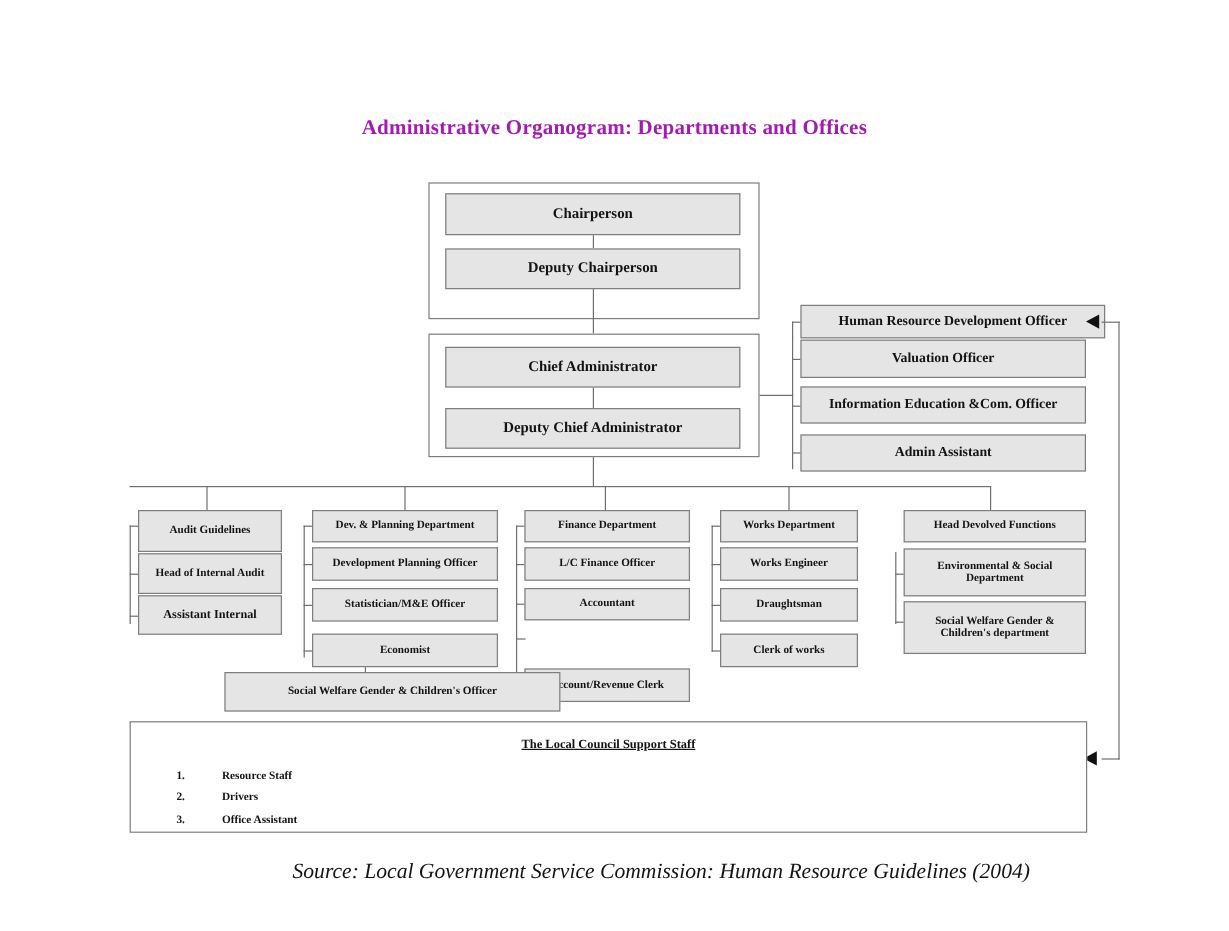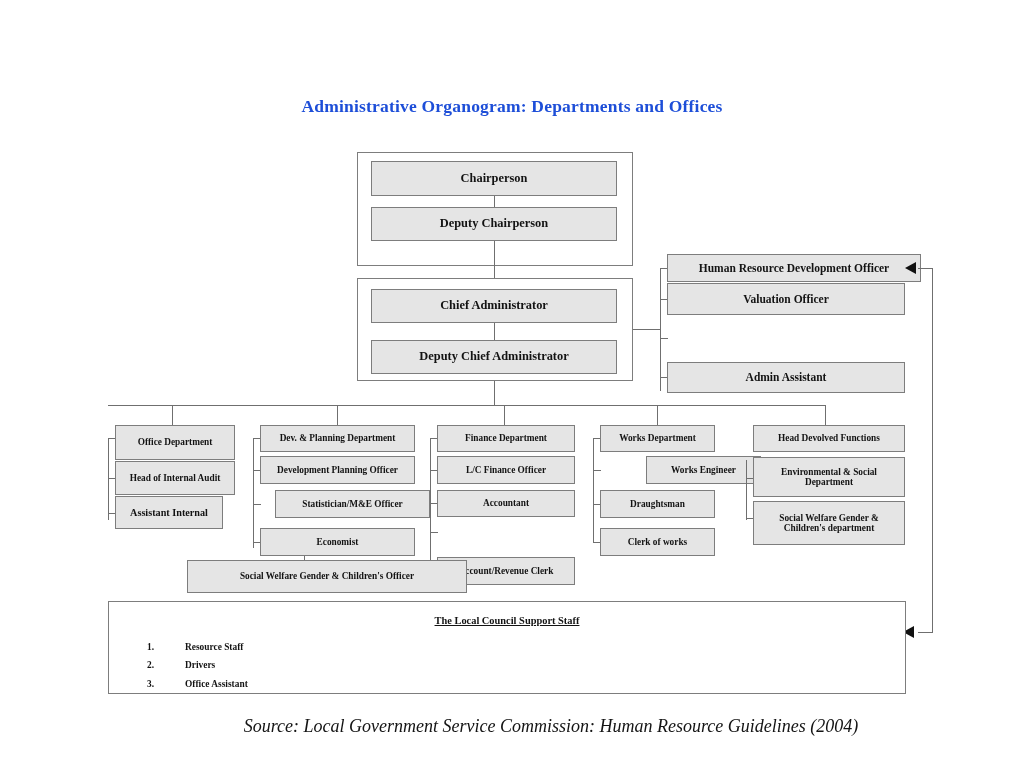--- a/index.html
+++ b/index.html
@@ -5,21 +5,21 @@
   html,body{margin:0;padding:0;background:#ffffff;}
   body{width:1024px;height:776px;position:relative;overflow:hidden;
        font-family:"Liberation Serif",serif;color:#111111;}
 
   #canvas{position:absolute;left:0;top:0;width:1024px;height:776px;}
 
   
   .chart-title{
     position:absolute;left:0;top:96px;width:1024px;text-align:center;
     font-family:"Liberation Serif",serif;font-weight:bold;font-size:17.5px;
-    letter-spacing:.2px;color:#1d4ed8;
+    letter-spacing:.2px;color:#a21caf;
   }
   .source-caption{
     position:absolute;left:0;top:716px;width:1024px;text-align:center;
     font-family:"Liberation Serif",serif;font-style:italic;font-size:18px;
     color:#141414;
     padding-left:39px;
   }
 
   
   .box{
@@ -96,20 +96,21 @@
   <div class="ln lnv" style="left:660px;top:281px;height:110px;"></div>
 
   <div class="ln lnh" style="left:660px;top:268px;width:8px;"></div>
   <div class="ln lnv" style="left:660px;top:268px;height:14px;"></div>
   <div class="ln lnh" style="left:660px;top:299px;width:8px;"></div>
   <div class="ln lnh" style="left:660px;top:338px;width:8px;"></div>
   <div class="ln lnh" style="left:660px;top:377px;width:8px;"></div>
 
   <div class="box t11" style="left:667px;top:254px;width:254px;height:28px;">Human Resource Development Officer</div>
   <div class="box t11" style="left:667px;top:283px;width:238px;height:32px;">Valuation Officer</div>
+  <div class="box t11" style="left:667px;top:322px;width:238px;height:31px;">Information Education &amp;Com. Officer</div>
   <div class="box t11" style="left:667px;top:362px;width:238px;height:31px;">Admin Assistant</div>
 
   <div class="ln lnh" style="left:918px;top:268px;width:15px;"></div>
   <div class="ln lnv" style="left:932px;top:268px;height:365px;"></div>
   <div class="ln lnh" style="left:918px;top:632px;width:15px;"></div>
   <div class="arrow-left" style="left:905px;top:262px;"></div>
   <div class="arrow-left" style="left:903px;top:626px;"></div>
 
   <div class="ln lnv" style="left:494px;top:381px;height:24px;"></div>
   <div class="ln lnh" style="left:108px;top:405px;width:718px;"></div>
@@ -118,33 +119,33 @@
   <div class="ln lnv" style="left:337px;top:405px;height:20px;"></div>
   <div class="ln lnv" style="left:504px;top:405px;height:20px;"></div>
   <div class="ln lnv" style="left:657px;top:405px;height:20px;"></div>
   <div class="ln lnv" style="left:825px;top:405px;height:20px;"></div>
 
   <div class="ln lnv" style="left:108px;top:438px;height:82px;"></div>
   <div class="ln lnh" style="left:108px;top:438px;width:8px;"></div>
   <div class="ln lnh" style="left:108px;top:478px;width:8px;"></div>
   <div class="ln lnh" style="left:108px;top:513px;width:8px;"></div>
 
-  <div class="box t9" style="left:115px;top:425px;width:120px;height:35px;">Office Department</div>
+  <div class="box t9" style="left:115px;top:425px;width:120px;height:35px;">Audit Guidelines</div>
   <div class="box t9" style="left:115px;top:461px;width:120px;height:34px;">Head of Internal Audit</div>
-  <div class="box t10" style="left:115px;top:496px;width:108px;height:33px;">Assistant Internal</div>
+  <div class="box t10" style="left:115px;top:496px;width:120px;height:33px;">Assistant Internal</div>
 
   <div class="ln lnv" style="left:253px;top:438px;height:110px;"></div>
   <div class="ln lnh" style="left:253px;top:438px;width:8px;"></div>
   <div class="ln lnh" style="left:253px;top:470px;width:8px;"></div>
   <div class="ln lnh" style="left:253px;top:504px;width:8px;"></div>
   <div class="ln lnh" style="left:253px;top:542px;width:8px;"></div>
 
   <div class="box t9" style="left:260px;top:425px;width:155px;height:27px;">Dev. &amp; Planning Department</div>
   <div class="box t9" style="left:260px;top:456px;width:155px;height:28px;">Development Planning Officer</div>
-  <div class="box t9" style="left:275px;top:490px;width:155px;height:28px;">Statistician/M&amp;E Officer</div>
+  <div class="box t9" style="left:260px;top:490px;width:155px;height:28px;">Statistician/M&amp;E Officer</div>
   <div class="box t9" style="left:260px;top:528px;width:155px;height:28px;">Economist</div>
 
   <div class="ln lnv" style="left:430px;top:438px;height:137px;"></div>
   <div class="ln lnh" style="left:430px;top:438px;width:8px;"></div>
   <div class="ln lnh" style="left:430px;top:470px;width:8px;"></div>
   <div class="ln lnh" style="left:430px;top:503px;width:8px;"></div>
   <div class="ln lnh" style="left:430px;top:532px;width:8px;"></div>
   <div class="ln lnh" style="left:430px;top:571px;width:8px;"></div>
 
   <div class="box t9" style="left:437px;top:425px;width:138px;height:27px;">Finance Department</div>
@@ -152,21 +153,21 @@
   <div class="box t9" style="left:437px;top:490px;width:138px;height:27px;">Accountant</div>
   <div class="box t9" style="left:437px;top:557px;width:138px;height:28px;">Account/Revenue Clerk</div>
 
   <div class="ln lnv" style="left:593px;top:438px;height:105px;"></div>
   <div class="ln lnh" style="left:593px;top:438px;width:8px;"></div>
   <div class="ln lnh" style="left:593px;top:470px;width:8px;"></div>
   <div class="ln lnh" style="left:593px;top:504px;width:8px;"></div>
   <div class="ln lnh" style="left:593px;top:542px;width:8px;"></div>
 
   <div class="box t9" style="left:600px;top:425px;width:115px;height:27px;">Works Department</div>
-  <div class="box t9" style="left:600px;top:456px;width:115px;height:28px;margin-left:46px;">Works Engineer</div>
+  <div class="box t9" style="left:600px;top:456px;width:115px;height:28px;">Works Engineer</div>
   <div class="box t9" style="left:600px;top:490px;width:115px;height:28px;">Draughtsman</div>
   <div class="box t9" style="left:600px;top:528px;width:115px;height:28px;">Clerk of works</div>
 
   <div class="ln lnv" style="left:746px;top:460px;height:60px;"></div>
   <div class="ln lnh" style="left:746px;top:478px;width:8px;"></div>
   <div class="ln lnh" style="left:746px;top:518px;width:8px;"></div>
 
   <div class="box t9" style="left:753px;top:425px;width:152px;height:27px;">Head Devolved Functions</div>
   <div class="box t9" style="left:753px;top:457px;width:152px;height:40px;">Environmental &amp; Social Department</div>
   <div class="box t9" style="left:753px;top:501px;width:152px;height:44px;">Social Welfare Gender &amp; Children's department</div>

